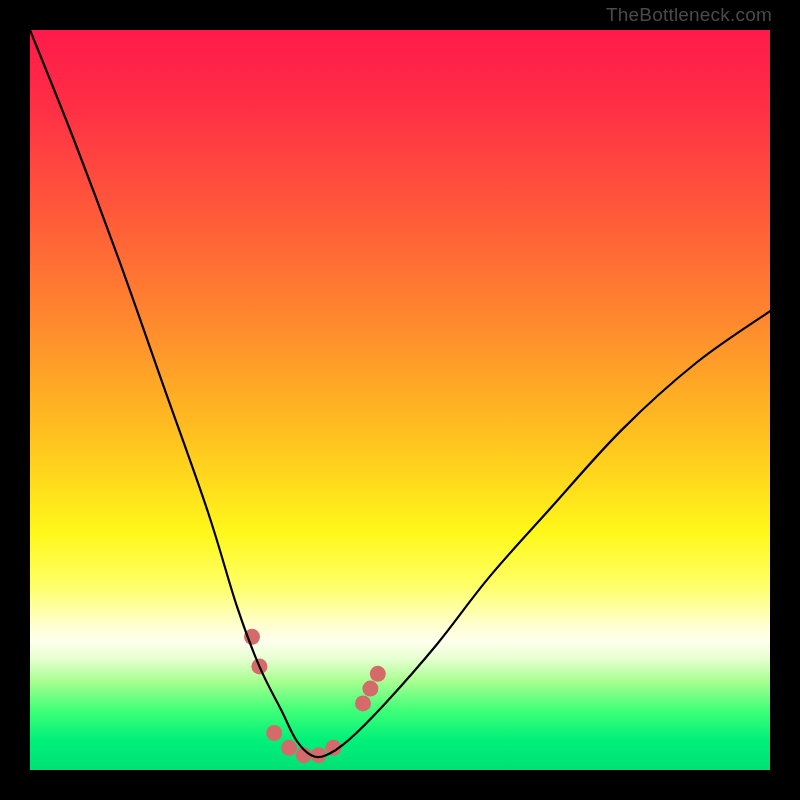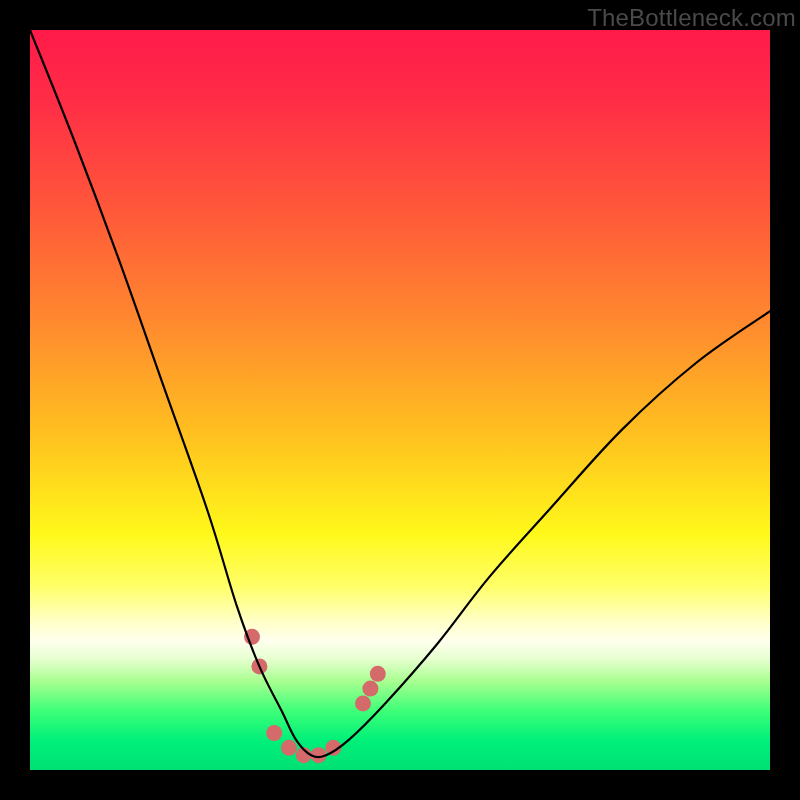--- a/index.html
+++ b/index.html
@@ -31,23 +31,23 @@
   }
   .curve-svg {
     position: absolute;
     inset: 0;
     width: 100%;
     height: 100%;
   }
   .watermark {
     position: absolute;
     top: 4px;
-    right: 4px;
+    right: 28px;
     color: #4a4a4a;
-    font-size: 24px;
+    font-size: 19px;
     font-weight: 500;
     letter-spacing: 0.2px;
     user-select: none;
     text-align: center;
   }
 </style>
 </head>
 <body>
 
 <div class="frame">

